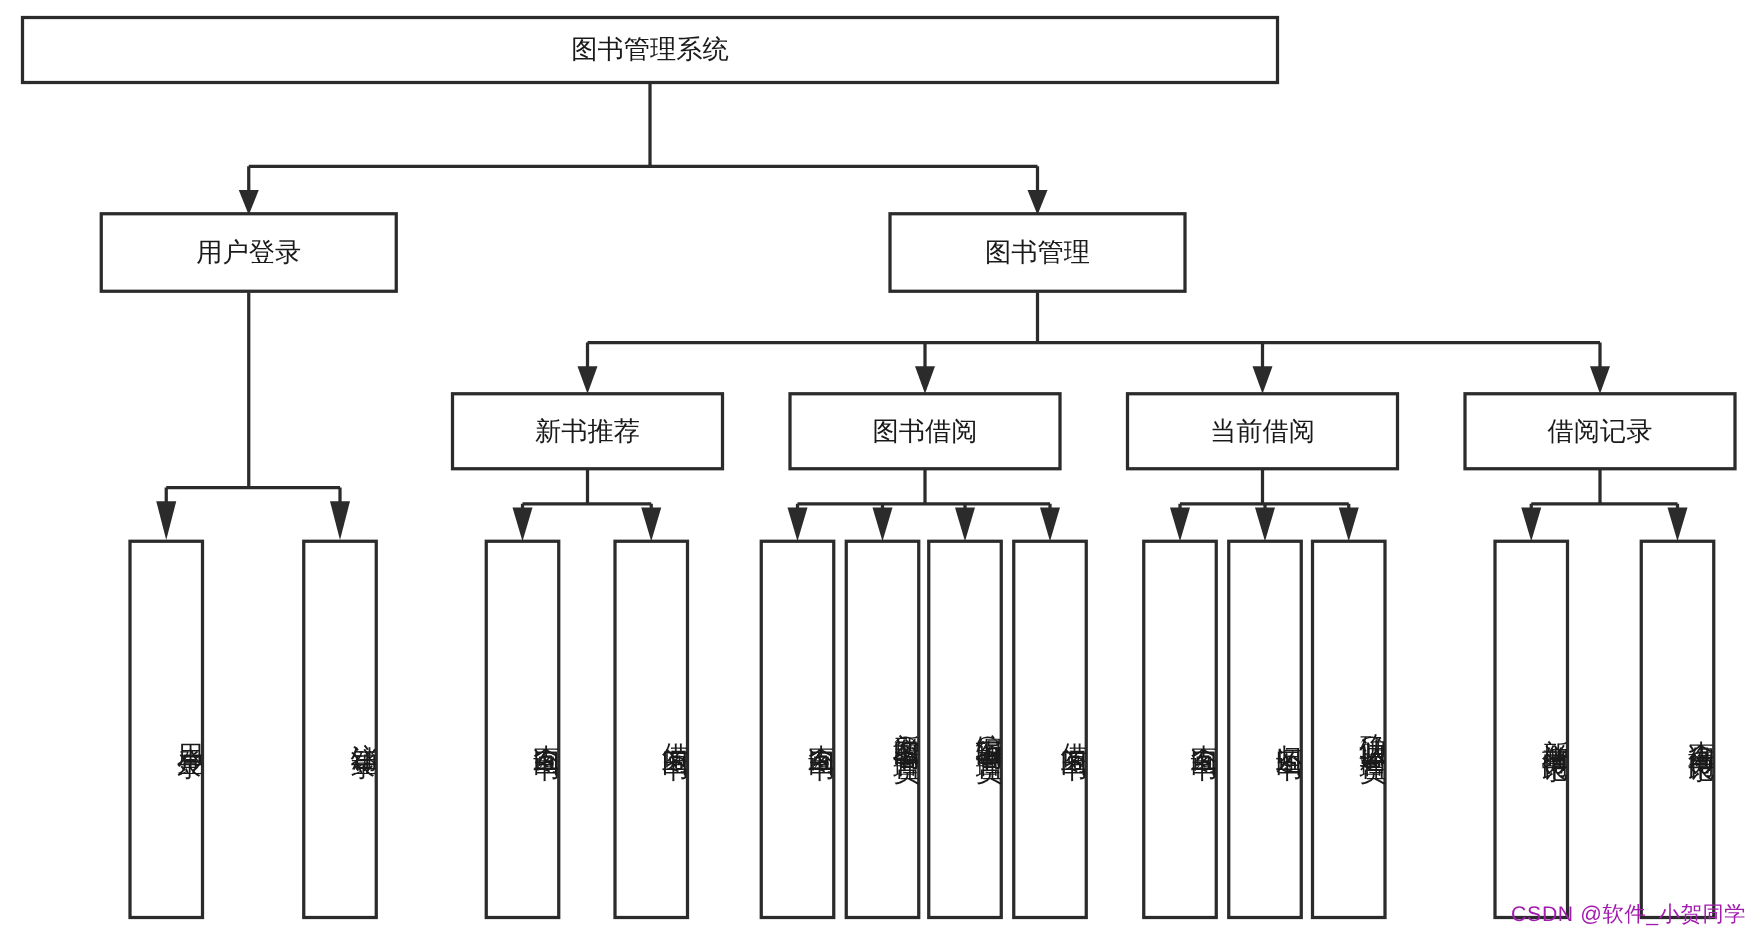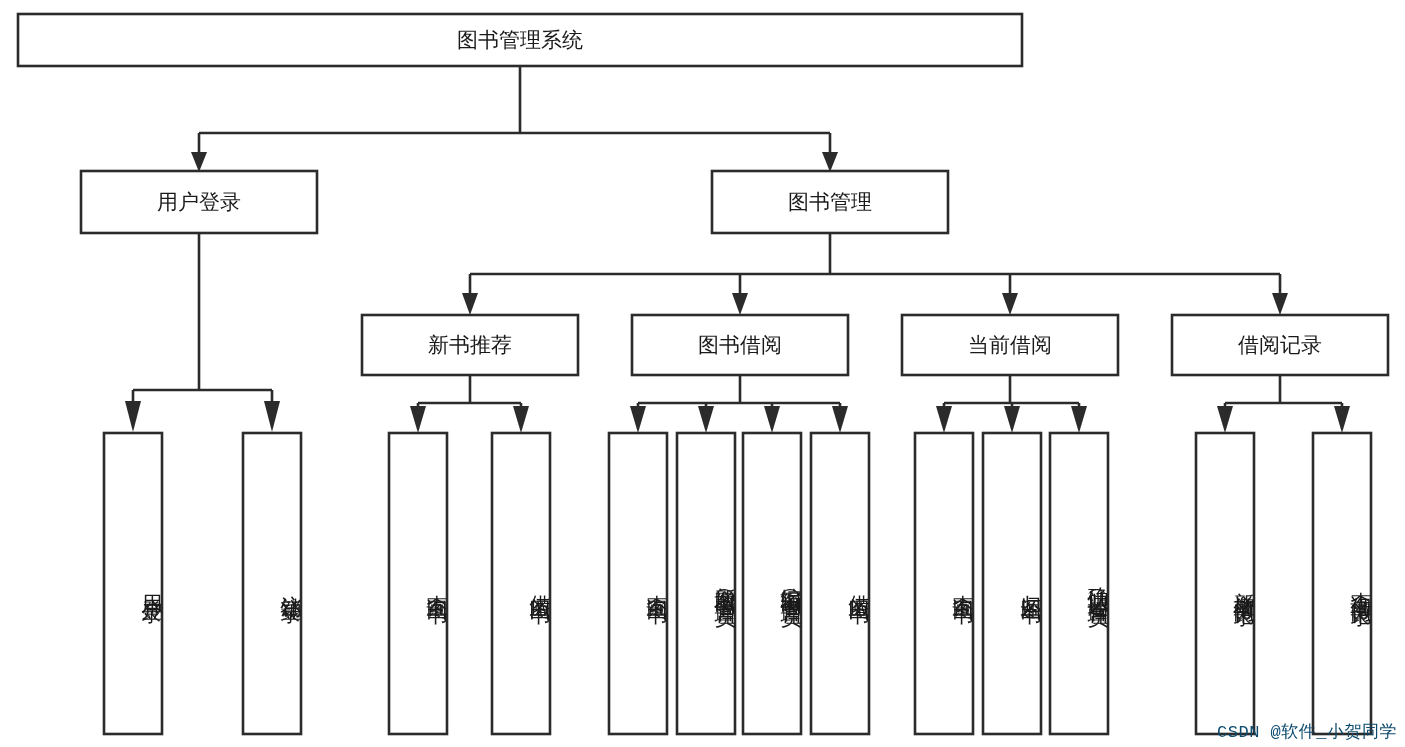--- a/index.html
+++ b/index.html
@@ -64,23 +64,23 @@
     letter-spacing: 3px;
     color: #1a1a1a;
     text-align: center;
     pointer-events: none;
     user-select: none;
   }
   .watermark {
     position: absolute;
     right: 8px;
     bottom: 4px;
-    font-family: Liberation Mono, monospace;
+    font-family: Liberation Sans, sans-serif;
     font-size: 17px;
-    color: #0c4a6e;
+    color: #a21caf;
     letter-spacing: 0.5px;
     user-select: none;
     white-space: nowrap;
   }
 </style>
 </head>
 <body>
 
 <div id="diagram-root">
 

